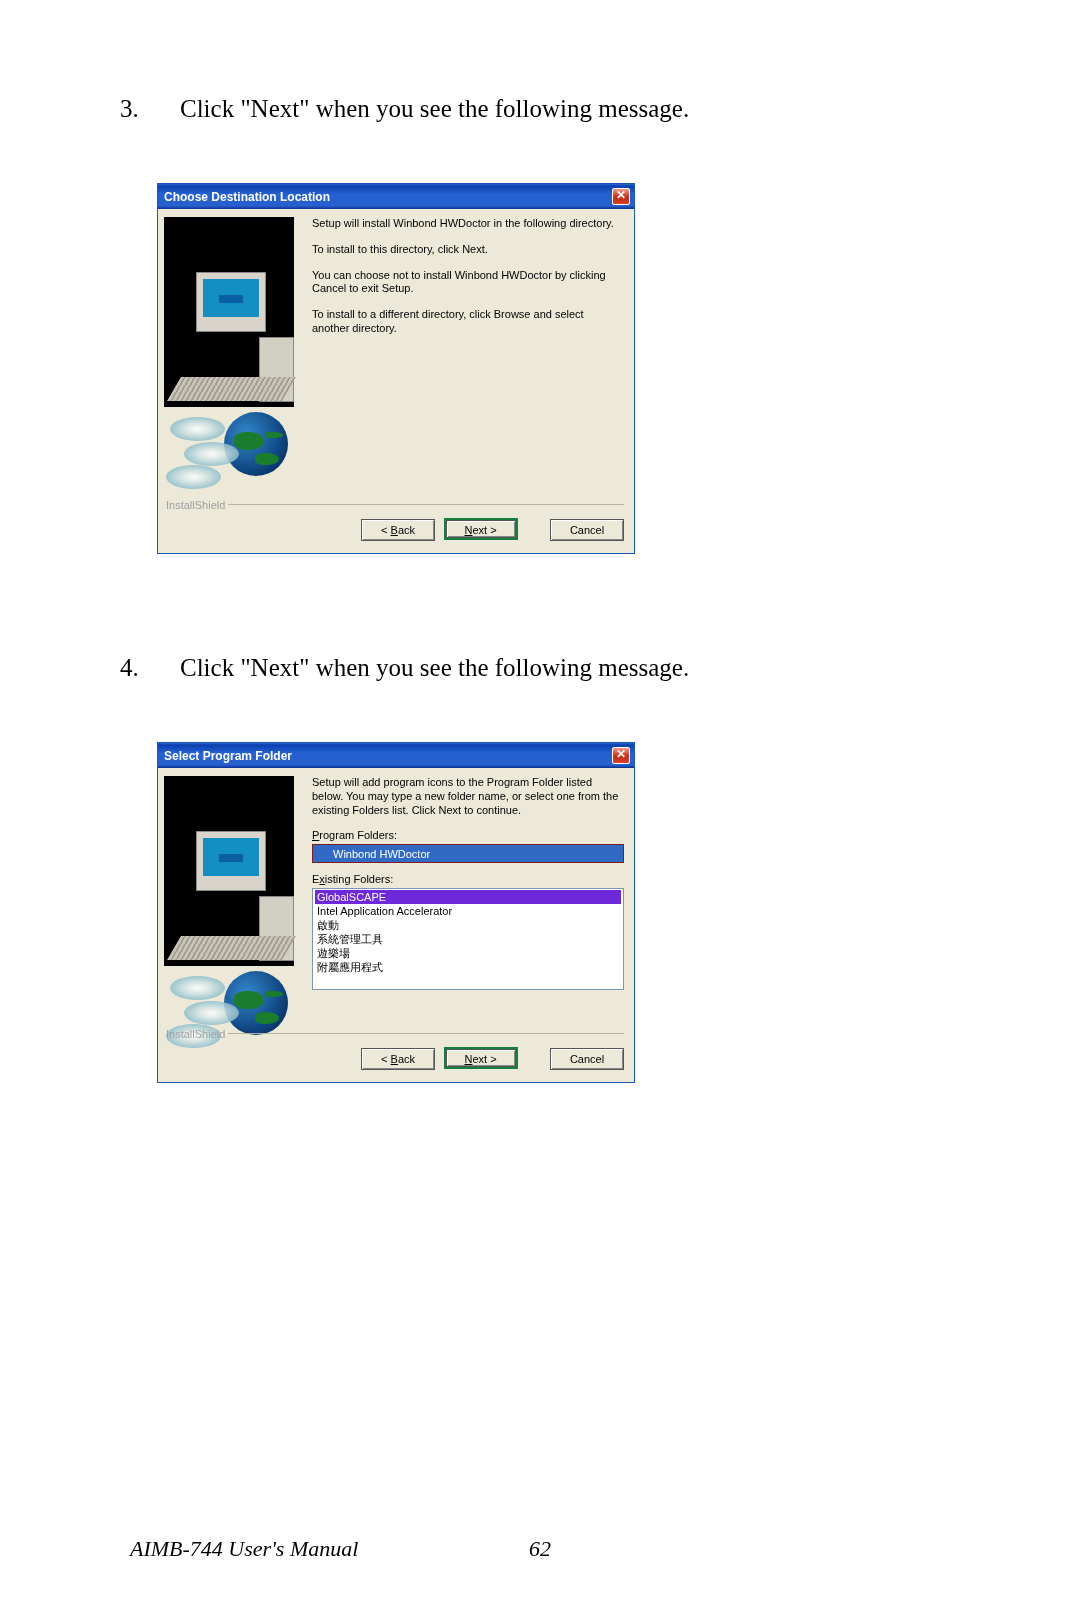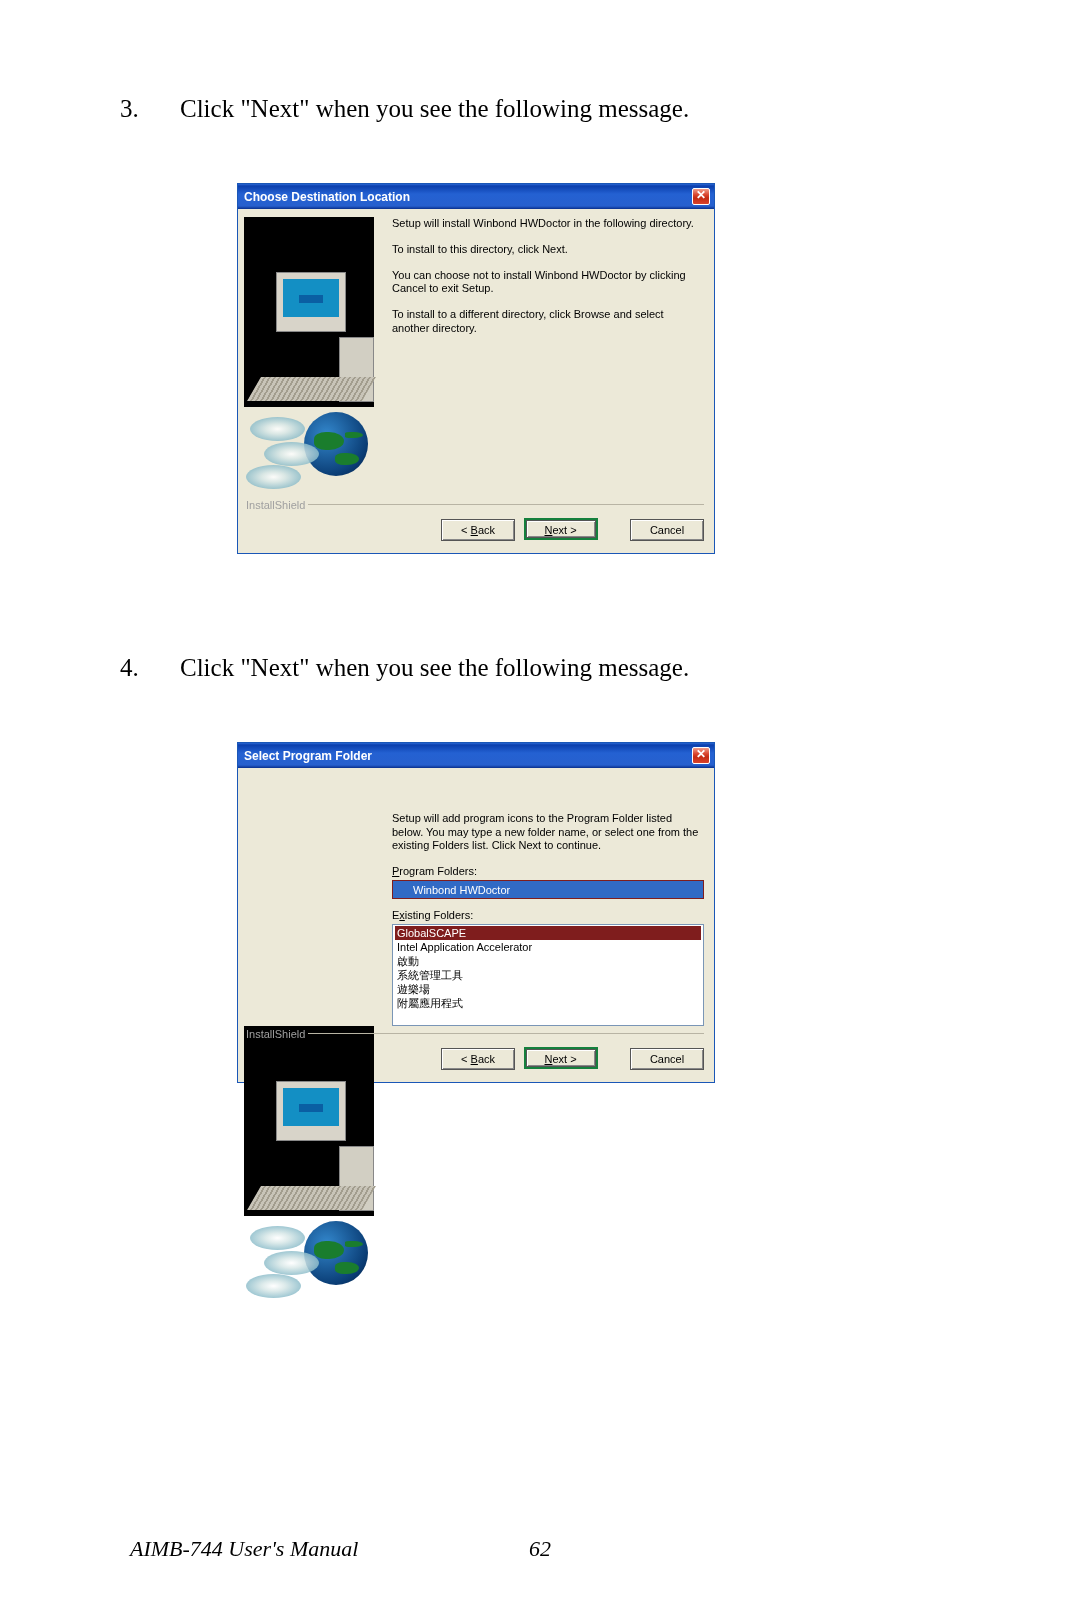--- a/index.html
+++ b/index.html
@@ -12,21 +12,21 @@
     padding: 95px 120px 60px 120px;
   }
   .step {
     display: flex;
     font-size: 25px;
     color: #000;
     margin-bottom: 60px;
   }
   .step-num { width: 60px; flex-shrink:0; }
   .step-text { flex:1; }
-  .dialog-wrap { margin-left:117px; margin-bottom:100px; }
+  .dialog-wrap { margin-left:37px; margin-bottom:100px; }
   .dialog {
     width: 478px;
     border: 1px solid #1a57b7;
     background: #ece9d8;
     font-family: Tahoma, Arial, sans-serif;
   }
   .titlebar {
     height: 25px;
     background: linear-gradient(to bottom, #2a67d4 0%, #0b3fad 8%, #2461d2 40%, #2760ce 88%, #092f8c 100%);
     display:flex; align-items:center; justify-content:space-between;
@@ -40,21 +40,21 @@
     background: linear-gradient(to bottom,#f19d8a,#d9432c 40%,#c42b13 60%,#d9432c);
     border:1px solid #fff; border-radius:2px;
     color:#fff; font-size:12px; line-height:13px; text-align:center;
     font-family: Arial, sans-serif; font-weight:bold;
   }
   .dialog-body {
     display:flex;
     padding:8px 10px 2px 6px;
     min-height:290px;
   }
-  .dialog-body.short { min-height:260px;align-items:flex-end; }
+  .dialog-body.short { min-height:260px; }
   .side-image {
     width:140px; flex-shrink:0;
     position:relative;
   }
   .side-image .blackbox {
     position:absolute; top:0; left:0; right:10px; height:190px;
     background:#000;
   }
   .monitor {
     position:absolute; top:55px; left:32px; width:70px; height:60px;
@@ -145,21 +145,21 @@
   }
   .textinput.sel{
     background:#316ac5; color:#fff;
   }
   .listbox{
     width:100%; height:102px; border:1px solid #7a96b6;
     background:#fff; font-size:11px; padding:1px 2px; overflow:hidden;
     font-family:Tahoma,Arial,sans-serif;
   }
   .listbox .item{ padding:0 2px; line-height:14px; }
-  .listbox .item.selected{ background:#7f1d1d; color:#fff; }
+  .listbox .item.selected{ background:#6d28d9; color:#fff; }
   .footer{
     position:absolute; left:130px; bottom:60px;
     font-style:italic; font-size:22px; font-family:"Times New Roman",serif;
   }
   .page-num{
     position:absolute; bottom:60px; left:50%; transform:translateX(-50%);
     font-style:italic; font-size:22px; font-family:"Times New Roman",serif;margin-top:9px;
   }
 </style>
 </head>

